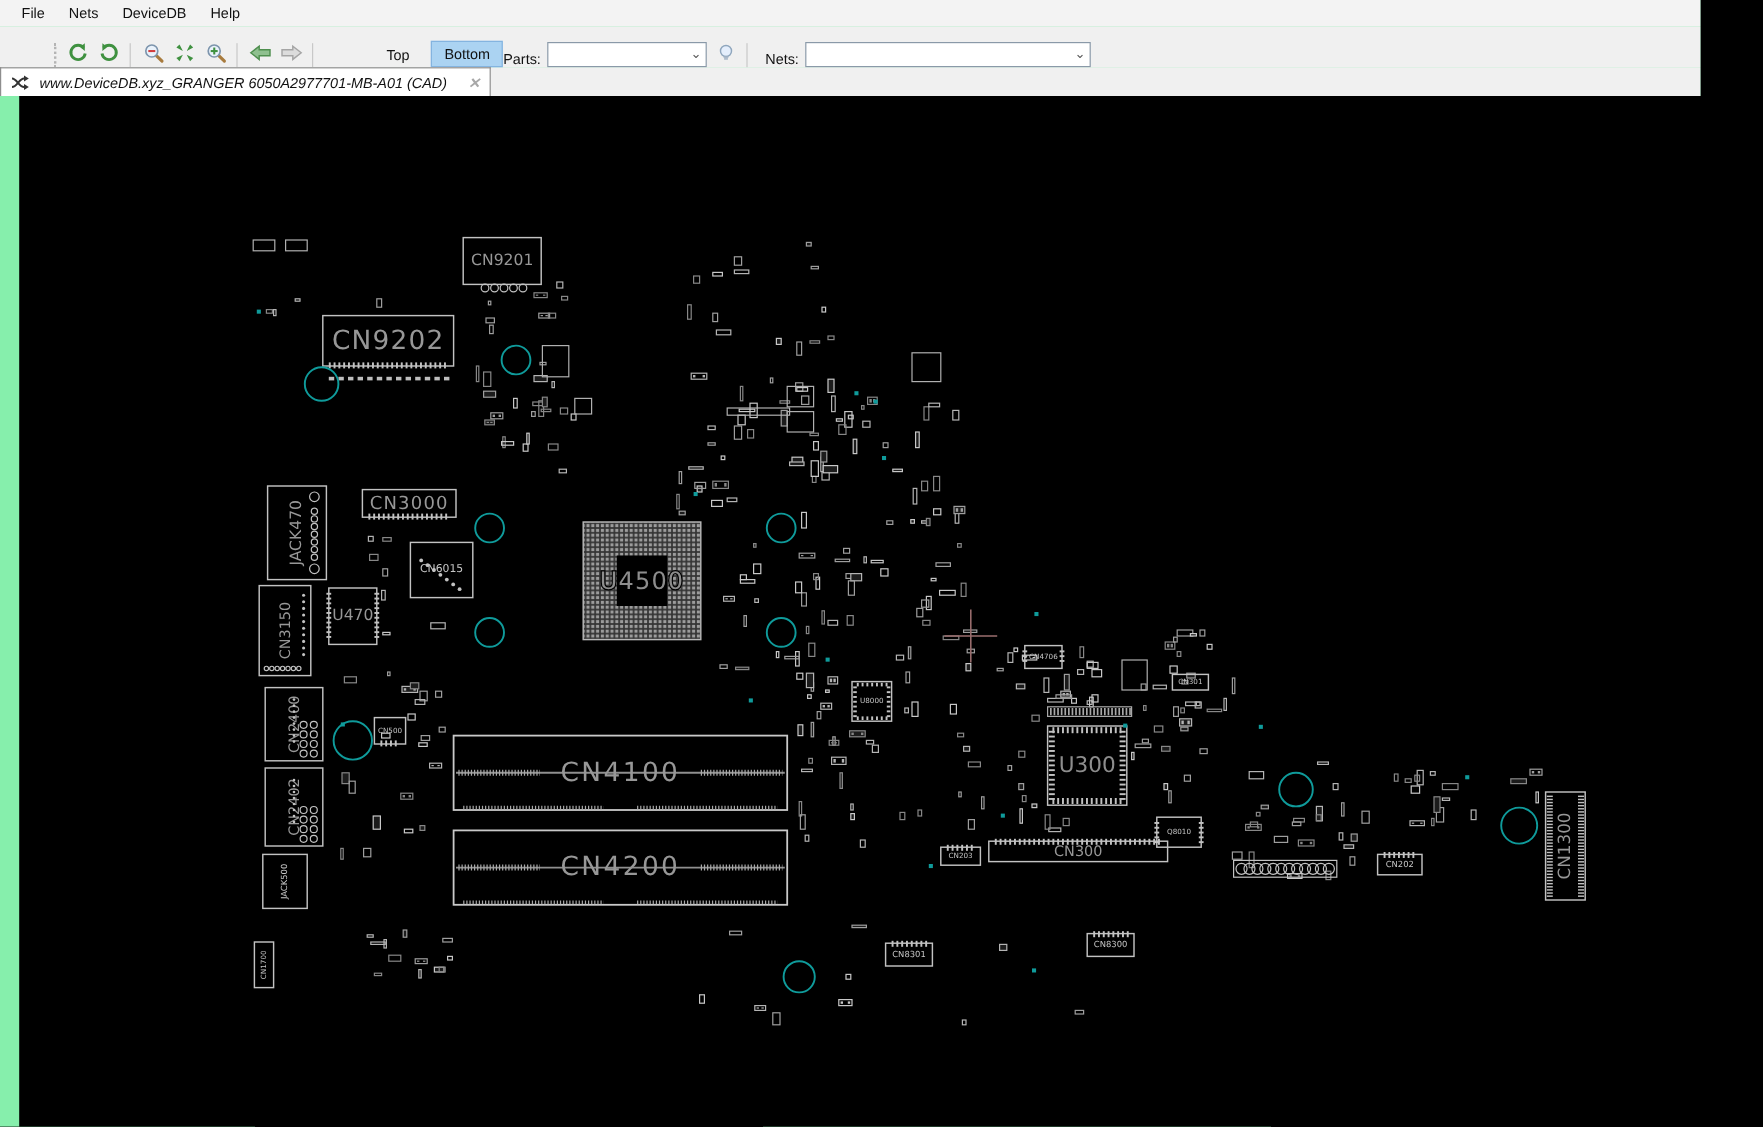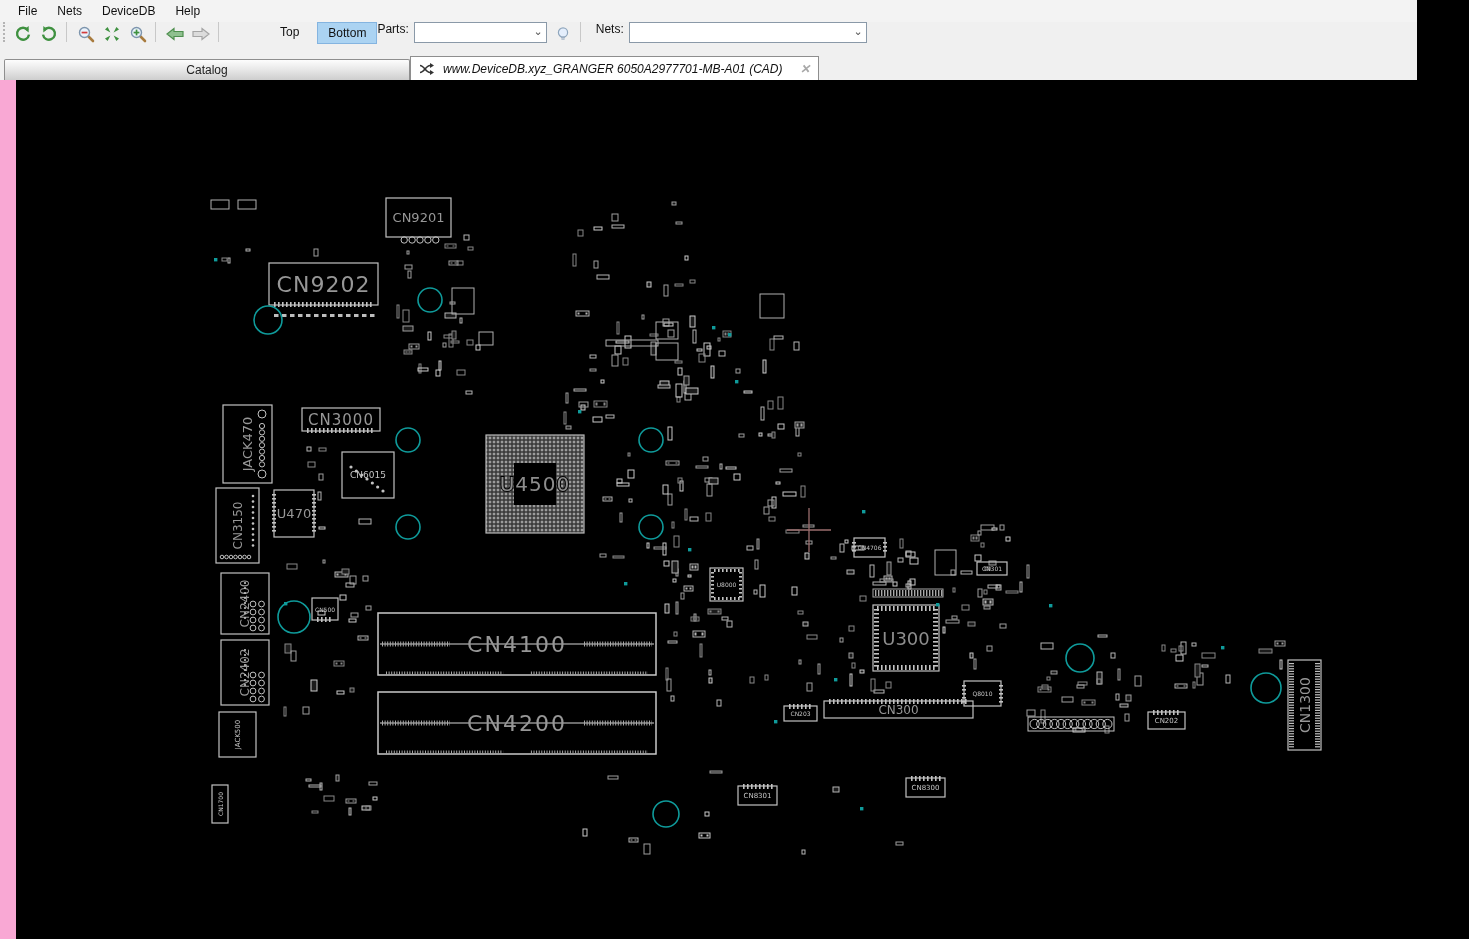--- a/index.html
+++ b/index.html
@@ -1,24 +1,24 @@
 <!DOCTYPE html>
 <html><head>
 <meta charset="utf-8">
 <style>
   html,body{margin:0;padding:0;background:#000;}
   body{width:1469px;height:939px;overflow:hidden;font-family:"Liberation Sans",sans-serif;}
-  .window{position:relative;width:1417px;height:939px;background:#f9a8d4;}
+  .window{position:relative;width:1417px;height:939px;background:#86efac;}
 
   
   .menubar{height:22px;background:#f3f3f3;display:flex;align-items:center;padding-left:8px;}
   .menu-item{padding:2px 10px;font-size:12px;color:#111;cursor:default;}
 
   
-  .toolbar{height:34px;background:#f0f0f0;display:flex;align-items:flex-start;}
+  .toolbar{height:34px;background:#f0f0f0;display:flex;align-items:flex-end;padding-left:42px;}
   .gripper{width:4px;height:20px;margin-left:3px;border-left:2px dotted #b4b4b4;}
   .tbtn{width:24px;height:24px;background:none;border:none;padding:2px;margin-left:2px;display:flex;align-items:center;justify-content:center;}
   .tbtn svg{display:block;}
   .sep{width:1px;height:20px;background:#c8c8c8;margin:0 5px;flex:0 0 auto;}
   .tb-label{font-size:12px;color:#111;}
   .top-label{margin-left:50px;padding:3px 6px;}
   .bottom-toggle{font-size:12px;color:#111;padding:3px 10px;background:#abd3f2;border:1px solid #84b4e0;margin-left:12px;}
   .parts-label{}
   .nets-label{margin-left:10px;}
   .combo{width:133px;height:21px;background:#fff;border:1px solid #8a99a8;margin-left:5px;position:relative;box-sizing:border-box;}
@@ -148,23 +148,20 @@
     <div class="sep"></div>
 
     <span class="tb-label nets-label">Nets:</span>
     <div class="combo nets">
       <span class="combo-val"></span>
       <span class="chev">⌄</span>
     </div>
   </div>
 
   <div class="tabbar">
-    <div class="tab catalog">
-      <span>Catalog</span>
-    </div>
     <div class="tab active">
       <span class="shuffle">
           <svg width="16" height="16" viewBox="0 0 16 16">
             <g stroke="#333" fill="none" stroke-width="1.7">
               <path d="M1,4.5 C5,4.5 7,11.5 11,11.5"></path>
               <path d="M1,11.5 C5,11.5 7,4.5 11,4.5"></path>
             </g>
             <polygon points="11,2 15,4.5 11,7" fill="#333"></polygon>
             <polygon points="11,9 15,11.5 11,14" fill="#333"></polygon>
           </svg>

